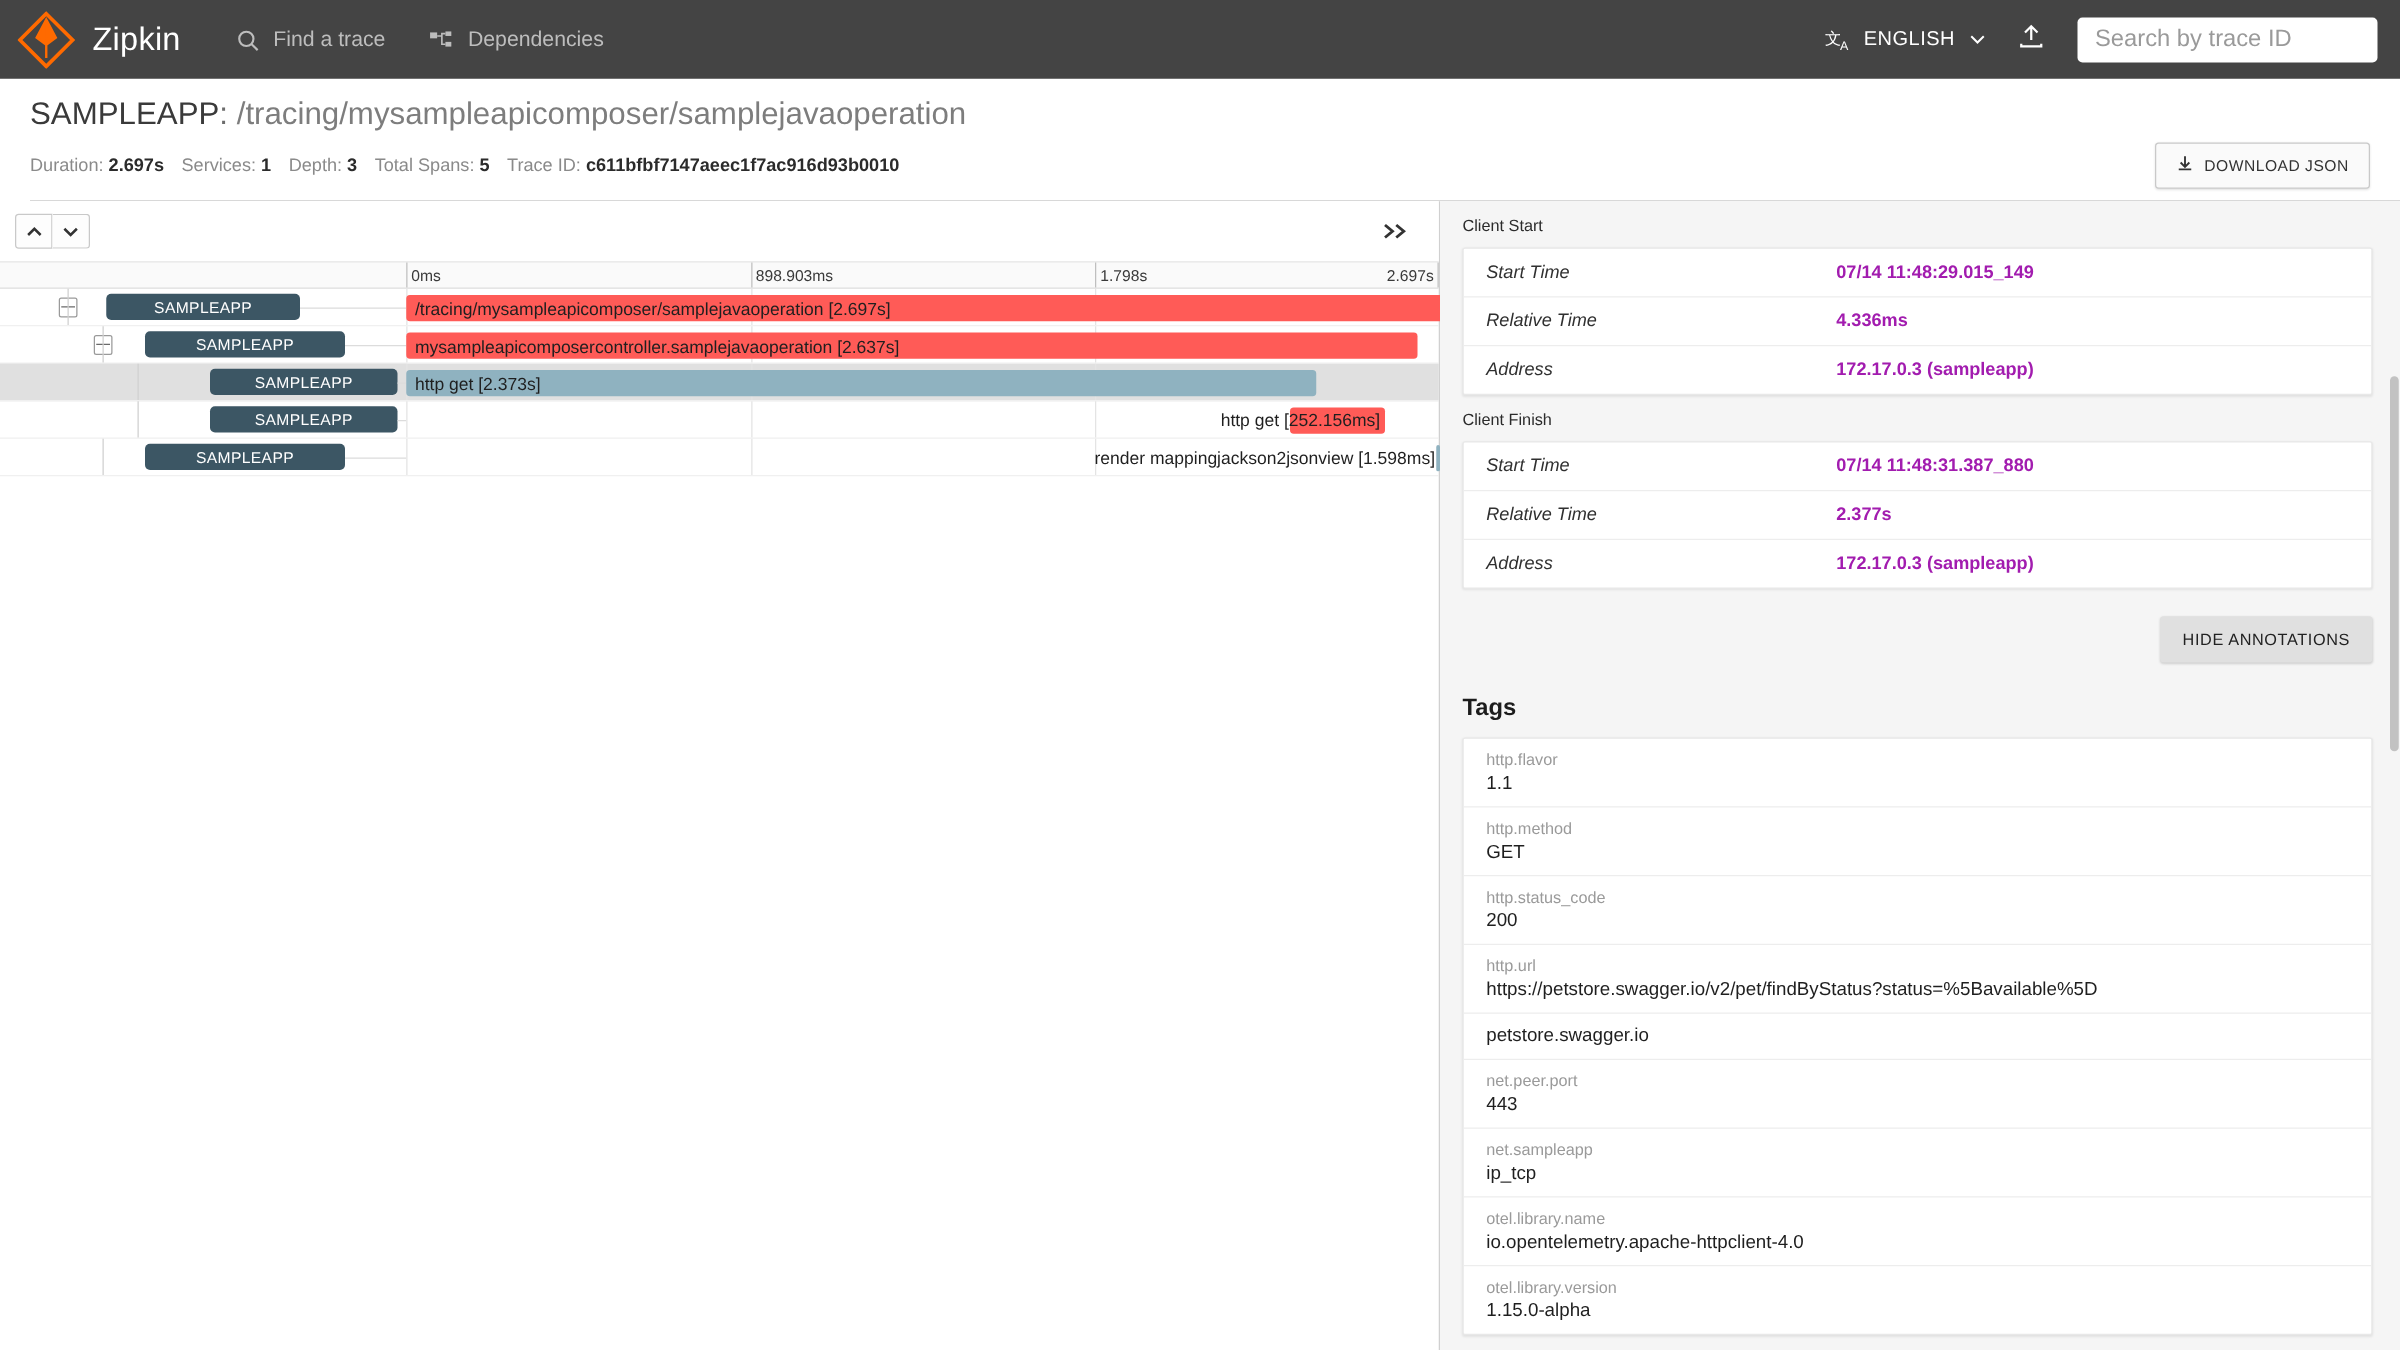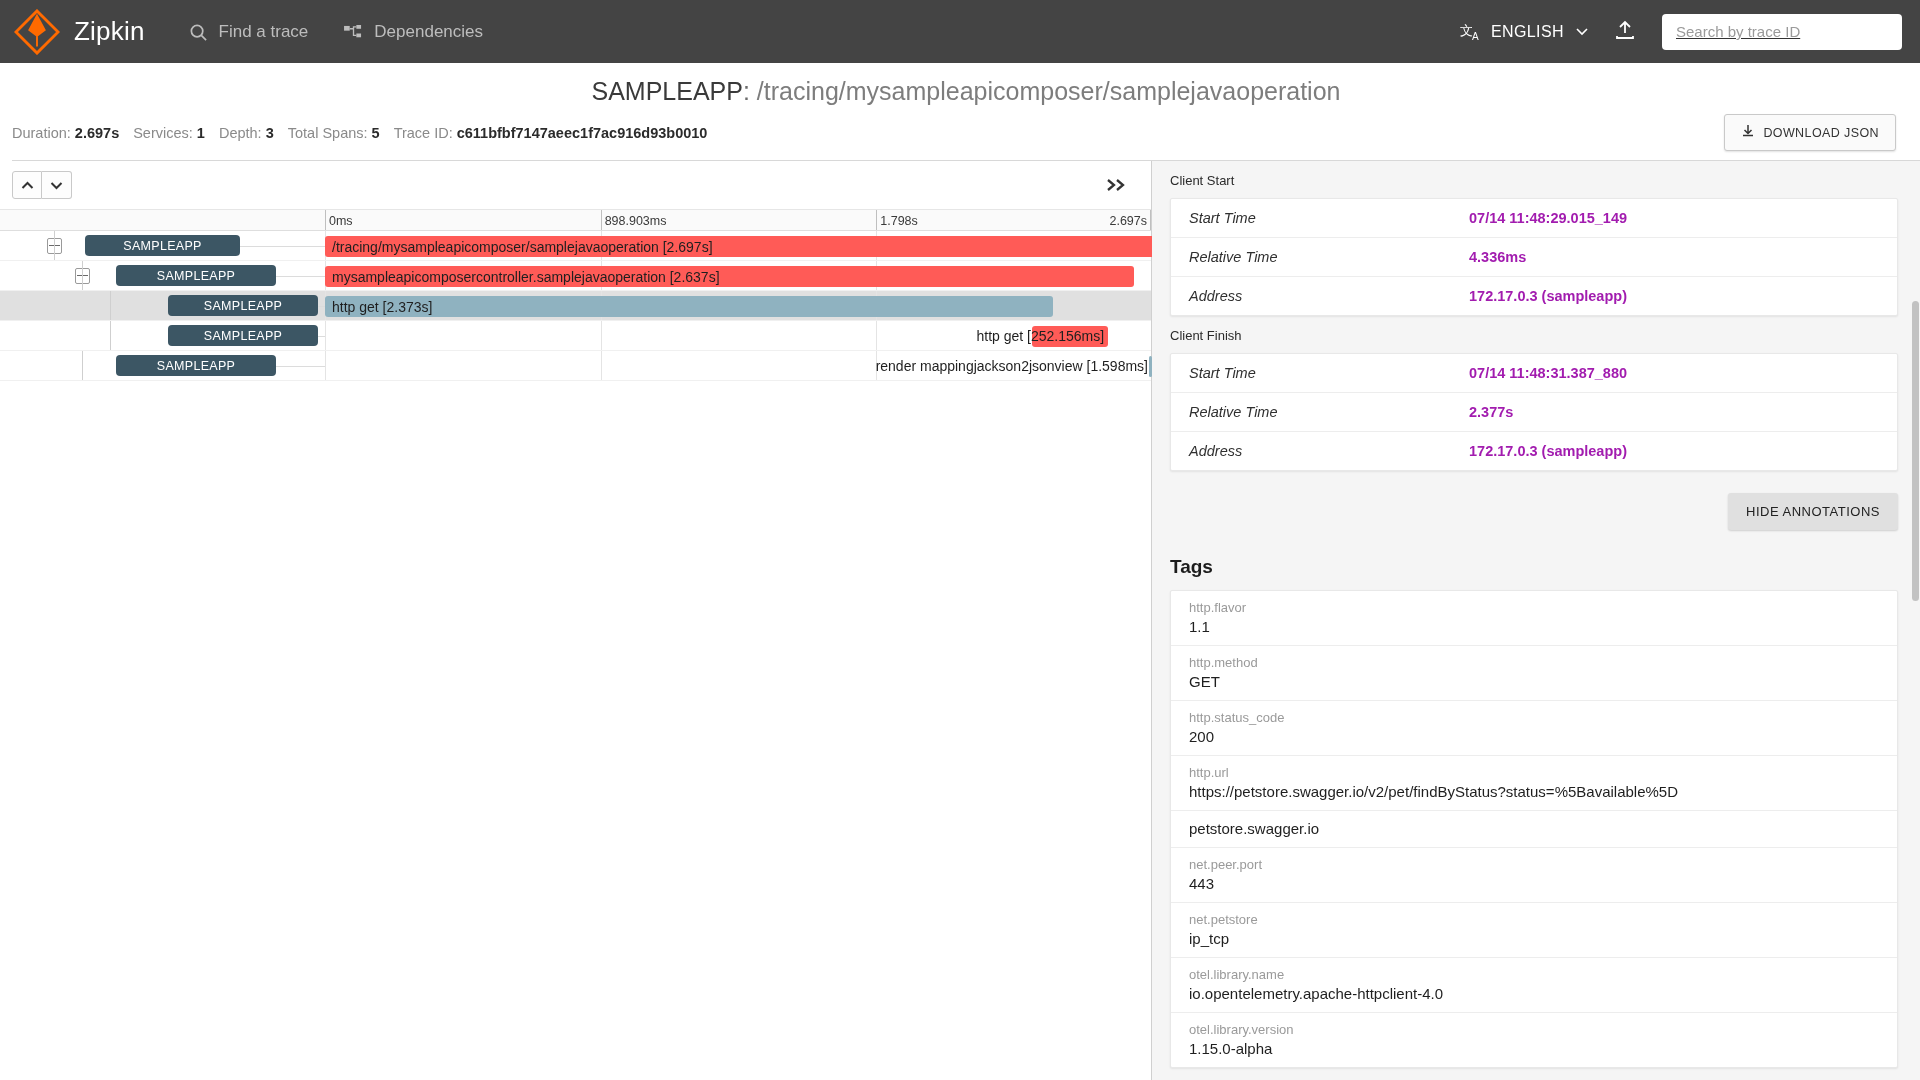--- a/index.html
+++ b/index.html
@@ -52,33 +52,31 @@
   .search-box {
     width: 240px; height: 36px;
     background: #ffffff;
     border-radius: 4px;
     display: flex; align-items: center;
     padding: 0 12px;
   }
   .search-box input {
     border: none; outline: none;
     width: 100%; height: 100%;
-    font-size: 15px;
+    font-size: 19px;
     font-family: "Liberation Sans", sans-serif;
     color: #333;
     background: transparent;
-    text-decoration: underline;
   }
   .search-box input::placeholder { color: #9a9a9a; }
 
   
   .trace-header {
-    padding: 14px 0 0 12px;
+    padding: 14px 0 0 24px;
     background: #fff;
-    text-align: center;
   }
   .trace-title {
     font-size: 25px;
     color: #2b2b2b;
     white-space: nowrap;
   }
   .trace-title .trace-svc { color: #3a3a3a; }
   .trace-title .trace-sep { color: #6c6c6c; }
   .trace-title .trace-op  { color: #7d7d7d; }
 
@@ -607,21 +605,21 @@
             <div class="tag-val">https://petstore.swagger.io/v2/pet/findByStatus?status=%5Bavailable%5D</div>
           </div>
           <div class="tag-row">
             <div class="tag-val">petstore.swagger.io</div>
           </div>
           <div class="tag-row">
             <div class="tag-key">net.peer.port</div>
             <div class="tag-val">443</div>
           </div>
           <div class="tag-row">
-            <div class="tag-key">net.petstore</div>
+            <div class="tag-key">net.sampleapp</div>
             <div class="tag-val">ip_tcp</div>
           </div>
           <div class="tag-row">
             <div class="tag-key">otel.library.name</div>
             <div class="tag-val">io.opentelemetry.apache-httpclient-4.0</div>
           </div>
           <div class="tag-row">
             <div class="tag-key">otel.library.version</div>
             <div class="tag-val">1.15.0-alpha</div>
           </div>

